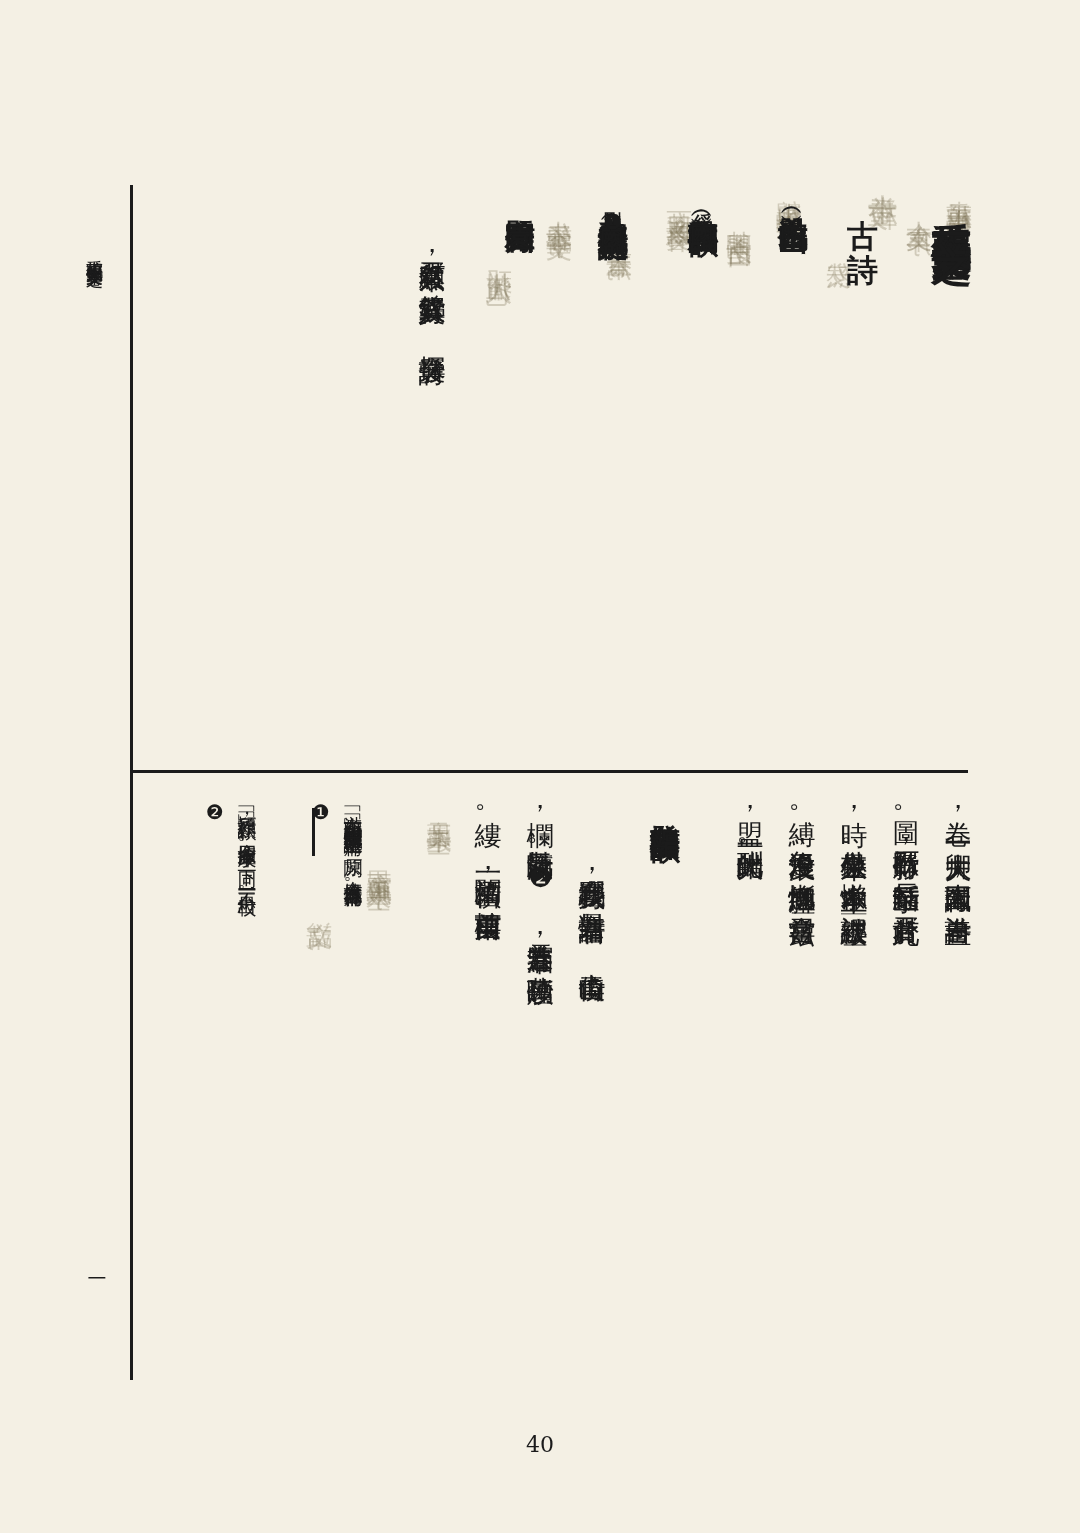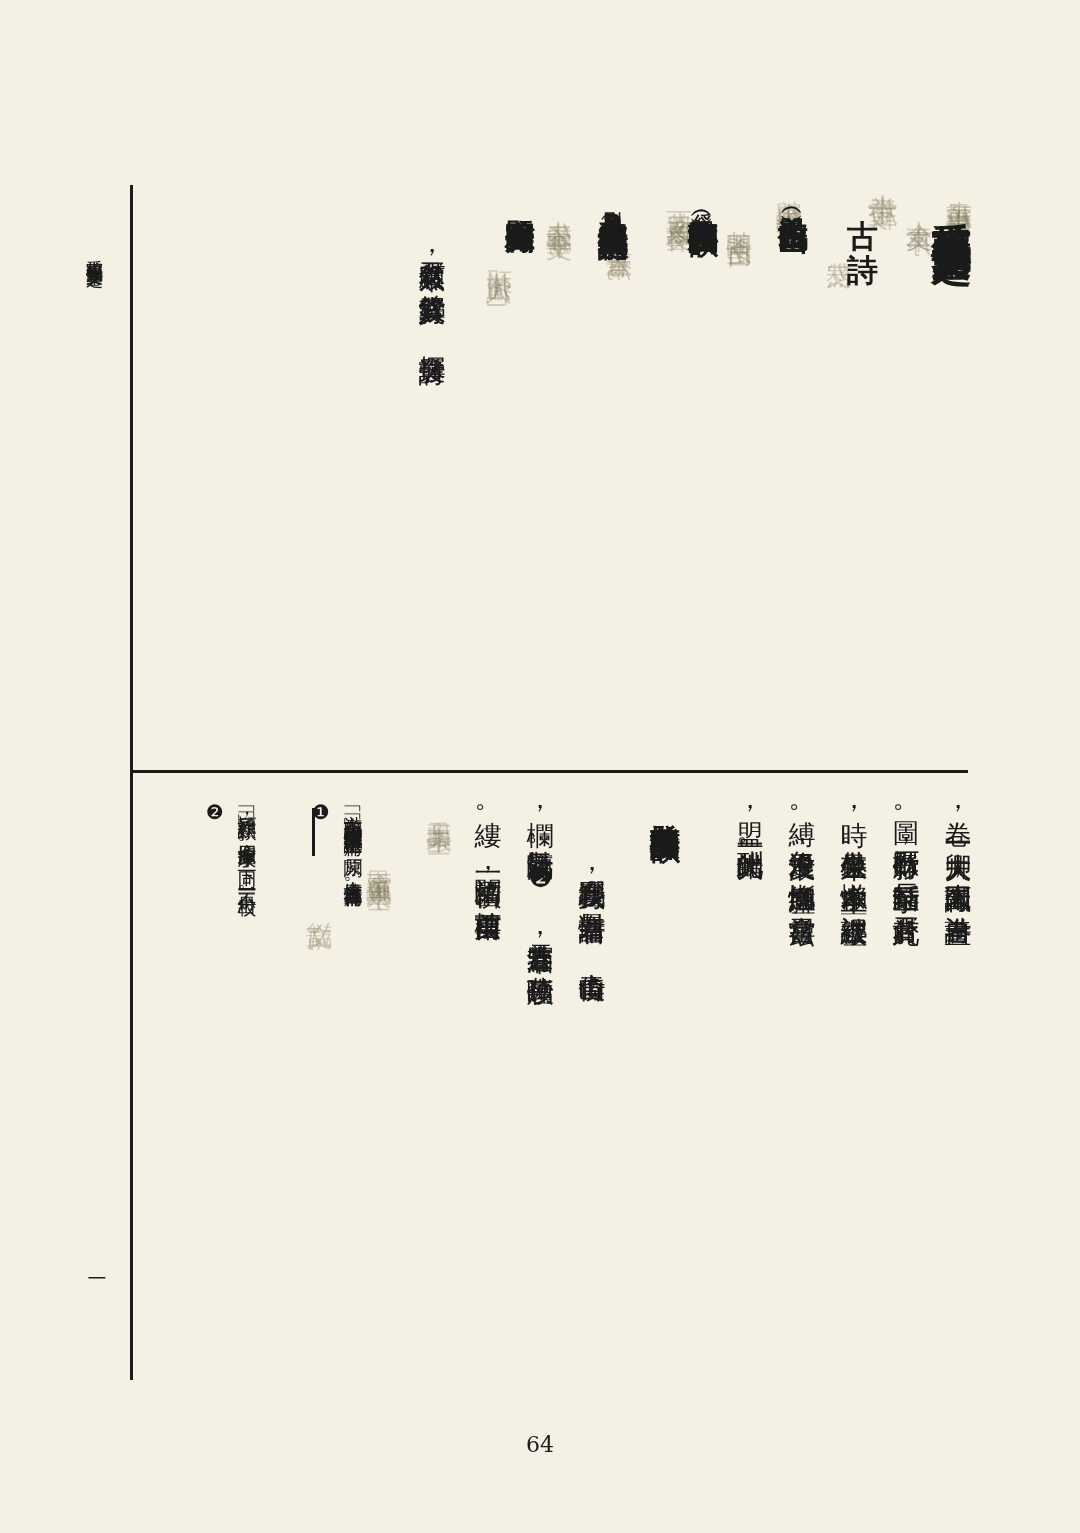--- a/index.html
+++ b/index.html
@@ -212,15 +212,15 @@
 
     <div class="col" style="right:816px; top:22px; height:560px; display:flex;">
       <div class="fn" style="height:560px;">
         <span class="marker">❷</span>
       </div>
       <div class="fn" style="height:560px; max-height:560px;">「潁」原誤作「穎」，今據四庫本改。下同，不再一一出校。</div>
     </div>
 
   </div>
 
-  <div id="page-number">64</div>
+  <div id="page-number">40</div>
 
 </div>
 
 </body></html>

